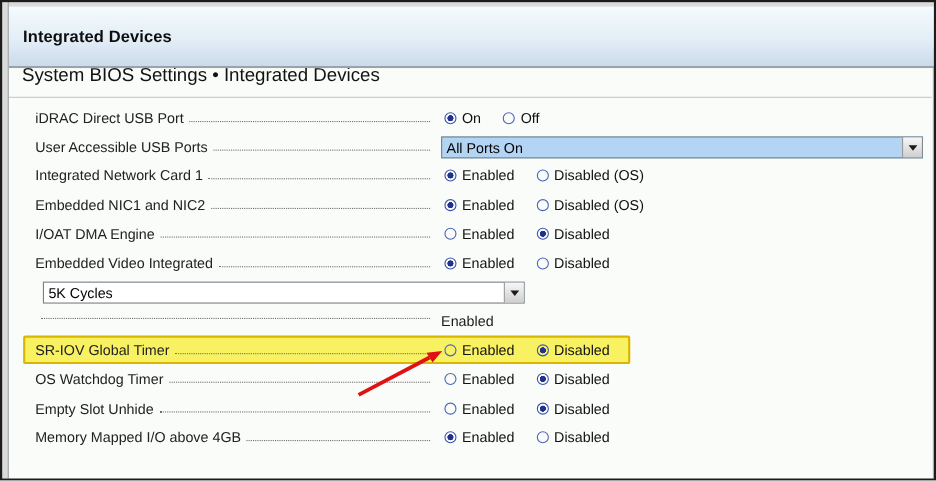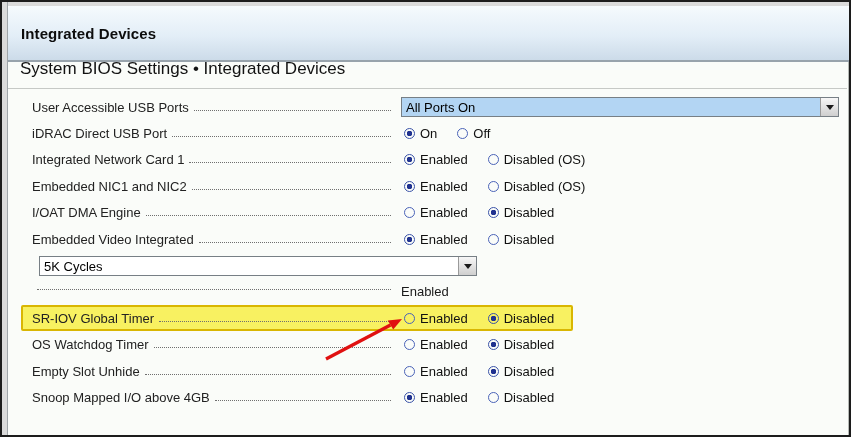--- a/index.html
+++ b/index.html
@@ -56,52 +56,52 @@
     <div class="sep"></div>
 
     <div class="rows" id="rows">
       <div class="highlight-box" id="hl" style="background: rgb(248, 241, 97); border: 2px solid rgb(217, 182, 2);"></div>
       <svg class="arrow-svg" viewBox="0 0 110 110">
         <line id="arrow-line" x1="18" y1="50" x2="82.5" y2="16" stroke-width="3.4" stroke="#e01111"></line>
         <polygon id="arrow-head" points="94,10 85.2,20.6 79.8,11.6" fill="#e01111"></polygon>
       </svg>
     <div class="row">
     <div class="label-col">
+      <span class="lbl">iDRAC Direct USB Port</span>
+      <span class="leader"></span>
+    </div>
+    <div class="control-col">
+            <div class="opt-group">
+              <div class="opt">
+                <span class="radio sel"></span>
+                <span class="opt-label">On</span>
+              </div>
+              <div class="opt">
+                <span class="radio"></span>
+                <span class="opt-label">Off</span>
+              </div>
+            </div>
+          </div>
+  </div>
+        <div class="row">
+    <div class="label-col">
       <span class="lbl">User Accessible USB Ports</span>
       <span class="leader"></span>
     </div>
     <div class="control-col">
             <div class="selectbox focused">
               <div class="select-val">All Ports On</div>
               <div class="select-btn">
                 <div class="tri"></div>
               </div>
             </div>
           </div>
   </div>
         <div class="row">
     <div class="label-col">
-      <span class="lbl">iDRAC Direct USB Port</span>
-      <span class="leader"></span>
-    </div>
-    <div class="control-col">
-            <div class="opt-group">
-              <div class="opt">
-                <span class="radio sel"></span>
-                <span class="opt-label">On</span>
-              </div>
-              <div class="opt">
-                <span class="radio"></span>
-                <span class="opt-label">Off</span>
-              </div>
-            </div>
-          </div>
-  </div>
-        <div class="row">
-    <div class="label-col">
       <span class="lbl">Integrated Network Card 1</span>
       <span class="leader"></span>
     </div>
     <div class="control-col">
             <div class="opt-group">
               <div class="opt">
                 <span class="radio sel"></span>
                 <span class="opt-label">Enabled</span>
               </div>
               <div class="opt">
@@ -232,21 +232,21 @@
               </div>
               <div class="opt">
                 <span class="radio sel"></span>
                 <span class="opt-label">Disabled</span>
               </div>
             </div>
           </div>
   </div>
         <div class="row">
     <div class="label-col">
-      <span class="lbl">Snoop Mapped I/O above 4GB</span>
+      <span class="lbl">Memory Mapped I/O above 4GB</span>
       <span class="leader"></span>
     </div>
     <div class="control-col">
             <div class="opt-group">
               <div class="opt">
                 <span class="radio sel"></span>
                 <span class="opt-label">Enabled</span>
               </div>
               <div class="opt">
                 <span class="radio"></span>

